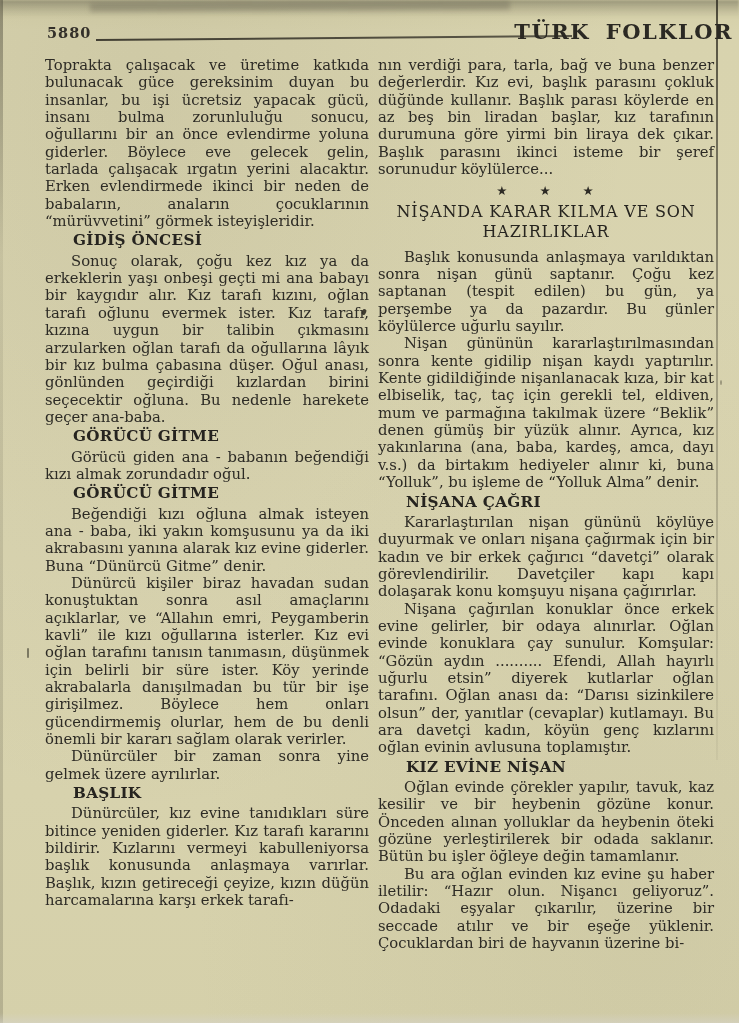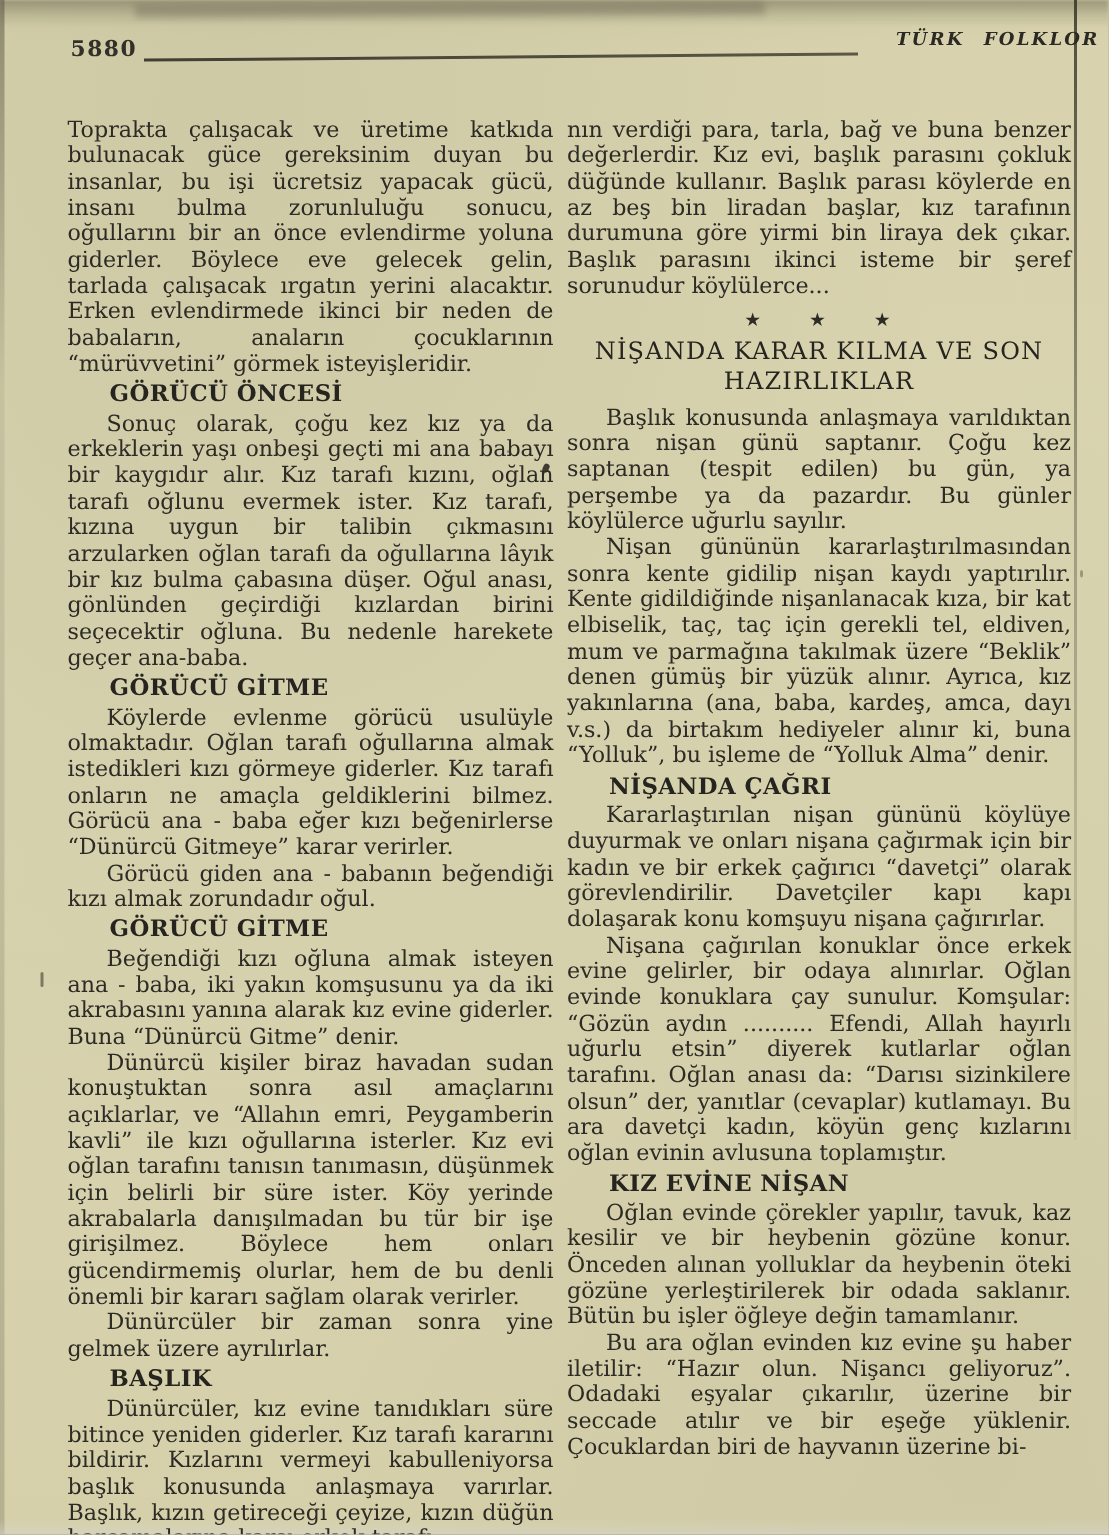--- a/index.html
+++ b/index.html
@@ -50,35 +50,35 @@
     position:absolute;left:47px;top:24px;
     font-size:14.5px;font-weight:600;letter-spacing:1px;color:#33302a;
   }
   .header-rule{
     position:absolute;left:96px;top:37px;width:476px;height:2px;
     background:linear-gradient(90deg,rgba(50,47,38,0.9),rgba(50,47,38,0.75));
     transform:rotate(-0.5deg);
   }
   .journal-title{
     position:absolute;right:33px;top:19px;
-    font-size:12px;font-weight:bold;letter-spacing:1.5px;word-spacing:7px;color:#2b2923;font-style:italic;
+    font-size:21px;font-weight:bold;letter-spacing:1.5px;word-spacing:7px;color:#2b2923;
   }
 
   
   .col{
     position:absolute;top:56px;
     font-size:14.8px;line-height:17.35px;
     text-align:justify;
     color:#2d2b25;
     hyphens:auto;
   }
   .col-left{left:45px;width:324px;}
   .col-right{left:378px;width:336px;}
   p.para{margin:0;text-indent:26px;}
-  p.cont{text-indent:0;margin-top:22px;}
+  p.cont{text-indent:0;}
   h3.heading{
     margin:3px 0 2px;padding-left:28px;
     font-size:15.2px;font-weight:bold;letter-spacing:0.3px;
     text-align:left;color:#26241f;
   }
   .stars{
     text-align:center;margin:5px 0 2px;text-indent:12px;
     letter-spacing:14px;font-size:12.5px;color:#2d2b25;
   }
   h2.heading-center{
@@ -101,40 +101,39 @@
   <div class="speck s2"></div>
   <div class="speck s3"></div>
   <div class="speck s4"></div>
 
   <div class="page-num">5880</div>
   <div class="header-rule"></div>
   <div class="journal-title">TÜRK FOLKLOR</div>
 
   <div class="col col-left">
     <p class="para cont">Toprakta çalışacak ve üretime katkıda bulunacak güce gereksinim duyan bu insanlar, bu işi ücretsiz yapacak gücü, insanı bulma zorunluluğu sonucu, oğullarını bir an önce evlendirme yoluna giderler. Böylece eve gelecek gelin, tarlada çalışacak ırgatın yerini alacaktır. Erken evlendirmede ikinci bir neden de babaların, anaların çocuklarının “mürüvvetini” görmek isteyişleridir.</p>
-    <h3 class="heading">GÖRÜCÜ ÖNCESİ</h3>
+    <h3 class="heading">GİDİŞ ÖNCESİ</h3>
     <p class="para">Sonuç olarak, çoğu kez kız ya da erkeklerin yaşı onbeşi geçti mi ana babayı bir kaygıdır alır. Kız tarafı kızını, oğlan tarafı oğlunu evermek ister. Kız tarafı, kızına uygun bir talibin çıkmasını arzularken oğlan tarafı da oğullarına lâyık bir kız bulma çabasına düşer. Oğul anası, gönlünden geçirdiği kızlardan birini seçecektir oğluna. Bu nedenle harekete geçer ana-baba.</p>
     <h3 class="heading">GÖRÜCÜ GİTME</h3>
-    <p class="para">Köylerde evlenme görücü usulüyle olmaktadır. Oğlan tarafı oğullarına almak istedikleri kızı görmeye giderler. Kız tarafı onların ne amaçla geldiklerini bilmez. Görücü ana - baba eğer kızı beğenirlerse “Dünürcü Gitmeye” karar verirler.</p>
     <p class="para">Görücü giden ana - babanın beğendiği kızı almak zorundadır oğul.</p>
     <h3 class="heading">GÖRÜCÜ GİTME</h3>
     <p class="para">Beğendiği kızı oğluna almak isteyen ana - baba, iki yakın komşusunu ya da iki akrabasını yanına alarak kız evine giderler. Buna “Dünürcü Gitme” denir.</p>
     <p class="para">Dünürcü kişiler biraz havadan sudan konuştuktan sonra asıl amaçlarını açıklarlar, ve “Allahın emri, Peygamberin kavli” ile kızı oğullarına isterler. Kız evi oğlan tarafını tanısın tanımasın, düşünmek için belirli bir süre ister. Köy yerinde akrabalarla danışılmadan bu tür bir işe girişilmez. Böylece hem onları gücendirmemiş olurlar, hem de bu denli önemli bir kararı sağlam olarak verirler.</p>
     <p class="para">Dünürcüler bir zaman sonra yine gelmek üzere ayrılırlar.</p>
     <h3 class="heading">BAŞLIK</h3>
     <p class="para">Dünürcüler, kız evine tanıdıkları süre bitince yeniden giderler. Kız tarafı kararını bildirir. Kızlarını vermeyi kabulleniyorsa başlık konusunda anlaşmaya varırlar. Başlık, kızın getireceği çeyize, kızın düğün harcamalarına karşı erkek tarafı-</p>
   </div>
 
   <div class="col col-right">
     <p class="para cont">nın verdiği para, tarla, bağ ve buna benzer değerlerdir. Kız evi, başlık parasını çokluk düğünde kullanır. Başlık parası köylerde en az beş bin liradan başlar, kız tarafının durumuna göre yirmi bin liraya dek çıkar. Başlık parasını ikinci isteme bir şeref sorunudur köylülerce...</p>
     <div class="stars">★ ★ ★</div>
     <h2 class="heading-center">NİŞANDA KARAR KILMA VE SON HAZIRLIKLAR</h2>
     <p class="para">Başlık konusunda anlaşmaya varıldıktan sonra nişan günü saptanır. Çoğu kez saptanan (tespit edilen) bu gün, ya perşembe ya da pazardır. Bu günler köylülerce uğurlu sayılır.</p>
     <p class="para">Nişan gününün kararlaştırılmasından sonra kente gidilip nişan kaydı yaptırılır. Kente gidildiğinde nişanlanacak kıza, bir kat elbiselik, taç, taç için gerekli tel, eldiven, mum ve parmağına takılmak üzere “Beklik” denen gümüş bir yüzük alınır. Ayrıca, kız yakınlarına (ana, baba, kardeş, amca, dayı v.s.) da birtakım hediyeler alınır ki, buna “Yolluk”, bu işleme de “Yolluk Alma” denir.</p>
-    <h3 class="heading">NİŞANDA ÇAĞRI</h3>
+    <h3 class="heading">NİŞANA ÇAĞRI</h3>
     <p class="para">Kararlaştırılan nişan gününü köylüye duyurmak ve onları nişana çağırmak için bir kadın ve bir erkek çağırıcı “davetçi” olarak görevlendirilir. Davetçiler kapı kapı dolaşarak konu komşuyu nişana çağırırlar.</p>
     <p class="para">Nişana çağırılan konuklar önce erkek evine gelirler, bir odaya alınırlar. Oğlan evinde konuklara çay sunulur. Komşular: “Gözün aydın .......... Efendi, Allah hayırlı uğurlu etsin” diyerek kutlarlar oğlan tarafını. Oğlan anası da: “Darısı sizinkilere olsun” der, yanıtlar (cevaplar) kutlamayı. Bu ara davetçi kadın, köyün genç kızlarını oğlan evinin avlusuna toplamıştır.</p>
     <h3 class="heading">KIZ EVİNE NİŞAN</h3>
     <p class="para">Oğlan evinde çörekler yapılır, tavuk, kaz kesilir ve bir heybenin gözüne konur. Önceden alınan yolluklar da heybenin öteki gözüne yerleştirilerek bir odada saklanır. Bütün bu işler öğleye değin tamamlanır.</p>
     <p class="para">Bu ara oğlan evinden kız evine şu haber iletilir: “Hazır olun. Nişancı geliyoruz”. Odadaki eşyalar çıkarılır, üzerine bir seccade atılır ve bir eşeğe yüklenir. Çocuklardan biri de hayvanın üzerine bi-</p>
   </div>
 
 </div>
 
 </body></html>

